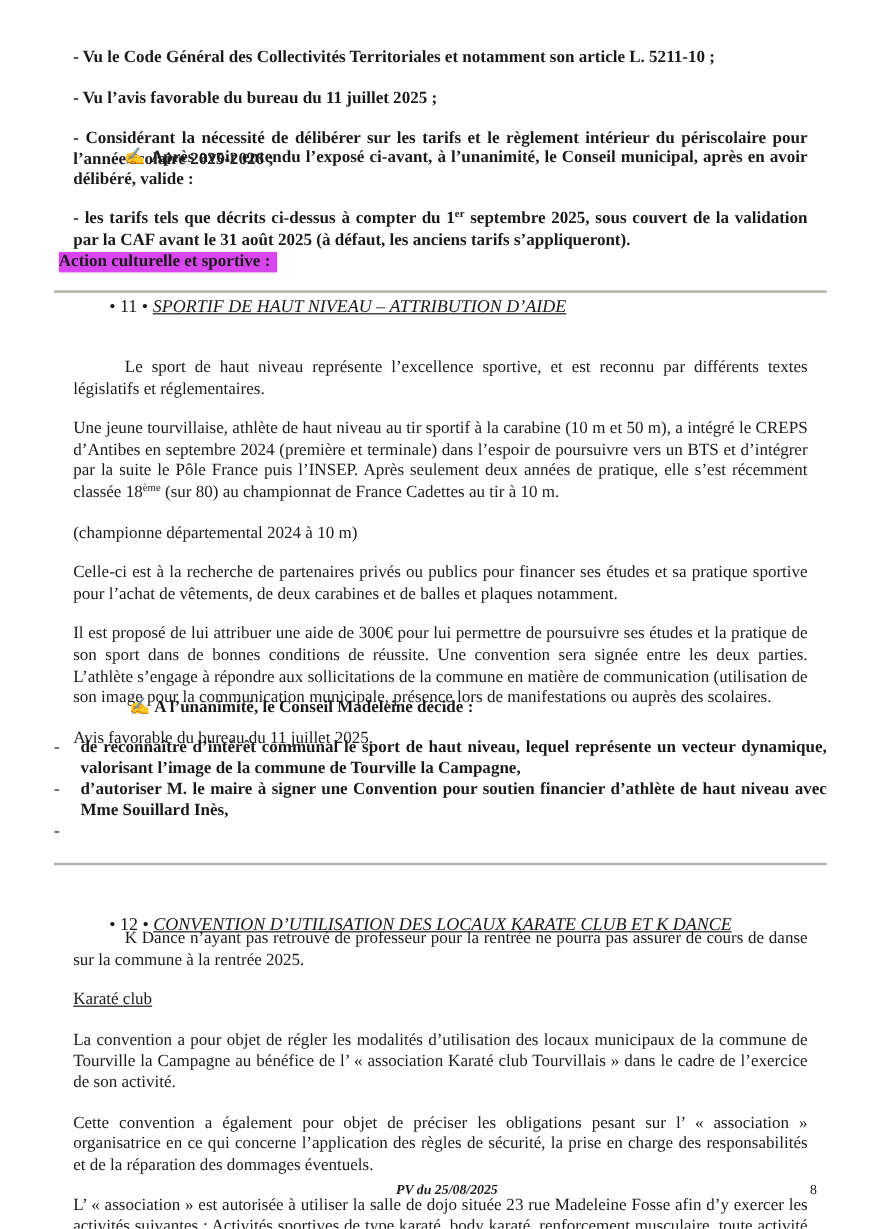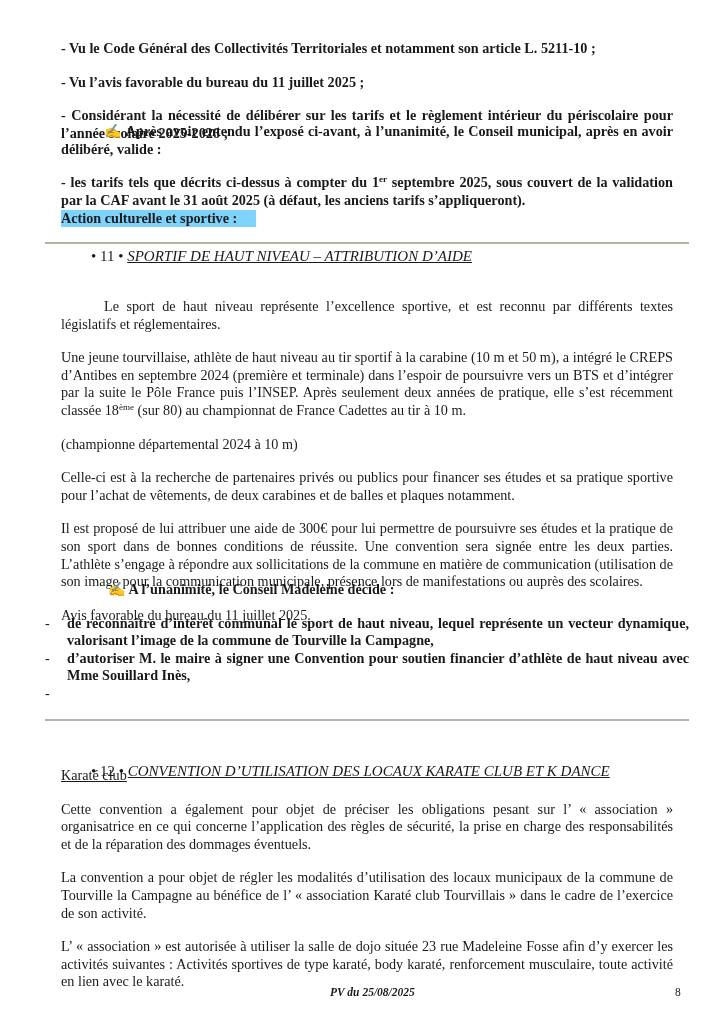--- a/index.html
+++ b/index.html
@@ -25,23 +25,23 @@
   }
   p { margin: 16px; }
   .bold { font-weight: bold; }
   .justify { text-align: justify; }
   .indent { text-indent: 43px; }
 
   #top-block { position: absolute; top: 24px; left: 0; width: 644px; }
   #decision-1 { position: absolute; top: 107px; left: 0; width: 644px; }
 
   #section-header {
-    position: absolute; top: 210px; left: 16px;
-    background: #7dd3fc;
-    padding: 0 19px 0 0;
+    position: absolute; top: 210px; left: 4px;
+    background: #d946ef;
+    padding: 0 6px 0 0;
     font-weight: bold;
     line-height: 17px;
   }
   .separator {
     position: absolute; left: 0;
     width: 644px; height: 2px;
     background: #b5b1a8;
   }
   #sep-1 { top: 242px; }
   #sep-2 { top: 719px; }
@@ -139,23 +139,24 @@
   </div>
 
   <div id="sep-2" class="separator"></div>
 
   <div id="item-12-title" class="item-title">
     <span>• 12 •</span>
     <span class="t">CONVENTION D’UTILISATION DES LOCAUX KARATE CLUB ET K DANCE</span>
   </div>
 
   <div id="item-12-body" class="justify">
+    <p class="indent">K Dance n’ayant pas retrouvé de professeur pour la rentrée ne pourra pas assurer de cours de danse sur la commune à la rentrée 2025.</p>
     <p class="gap"><span class="u">Karaté club</span></p>
+    <p>La convention a pour objet de régler les modalités d’utilisation des locaux municipaux de la commune de Tourville la Campagne au bénéfice de l’ « association Karaté club Tourvillais » dans le cadre de l’exercice de son activité.</p>
     <p>Cette convention a également pour objet de préciser les obligations pesant sur l’ « association » organisatrice en ce qui concerne l’application des règles de sécurité, la prise en charge des responsabilités et de la réparation des dommages éventuels.</p>
-    <p>La convention a pour objet de régler les modalités d’utilisation des locaux municipaux de la commune de Tourville la Campagne au bénéfice de l’ « association Karaté club Tourvillais » dans le cadre de l’exercice de son activité.</p>
     <p>L’ « association » est autorisée à utiliser la salle de dojo située 23 rue Madeleine Fosse afin d’y exercer les activités suivantes : Activités sportives de type karaté, body karaté, renforcement musculaire, toute activité en lien avec le karaté.</p>
   </div>
 
   <div id="footer">
     <span id="footer-title">PV du 25/08/2025</span>
     <span id="footer-page">8</span>
   </div>
 
 </div>
 

